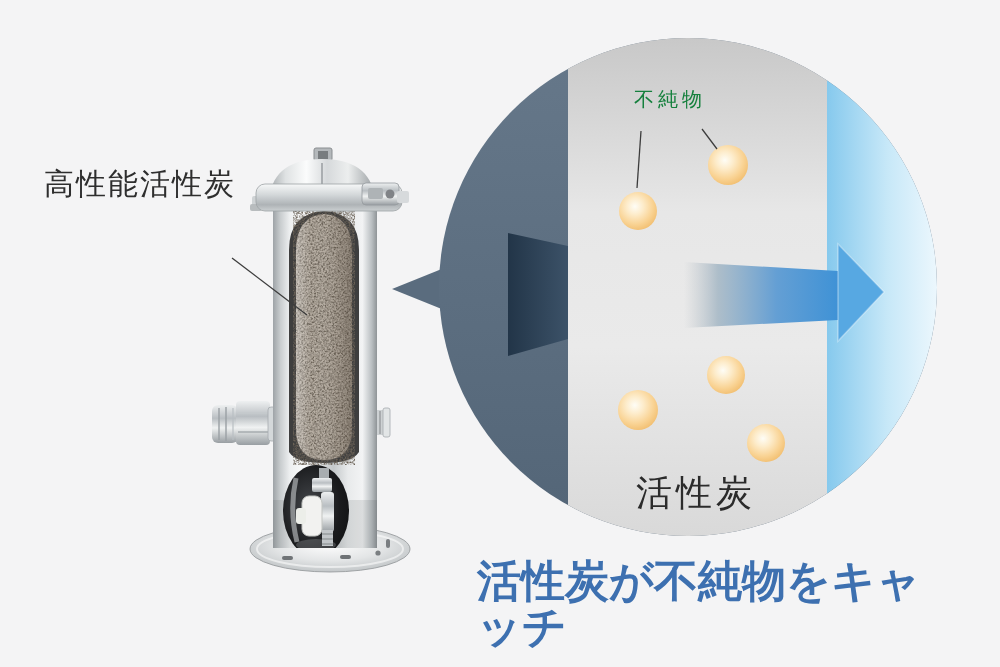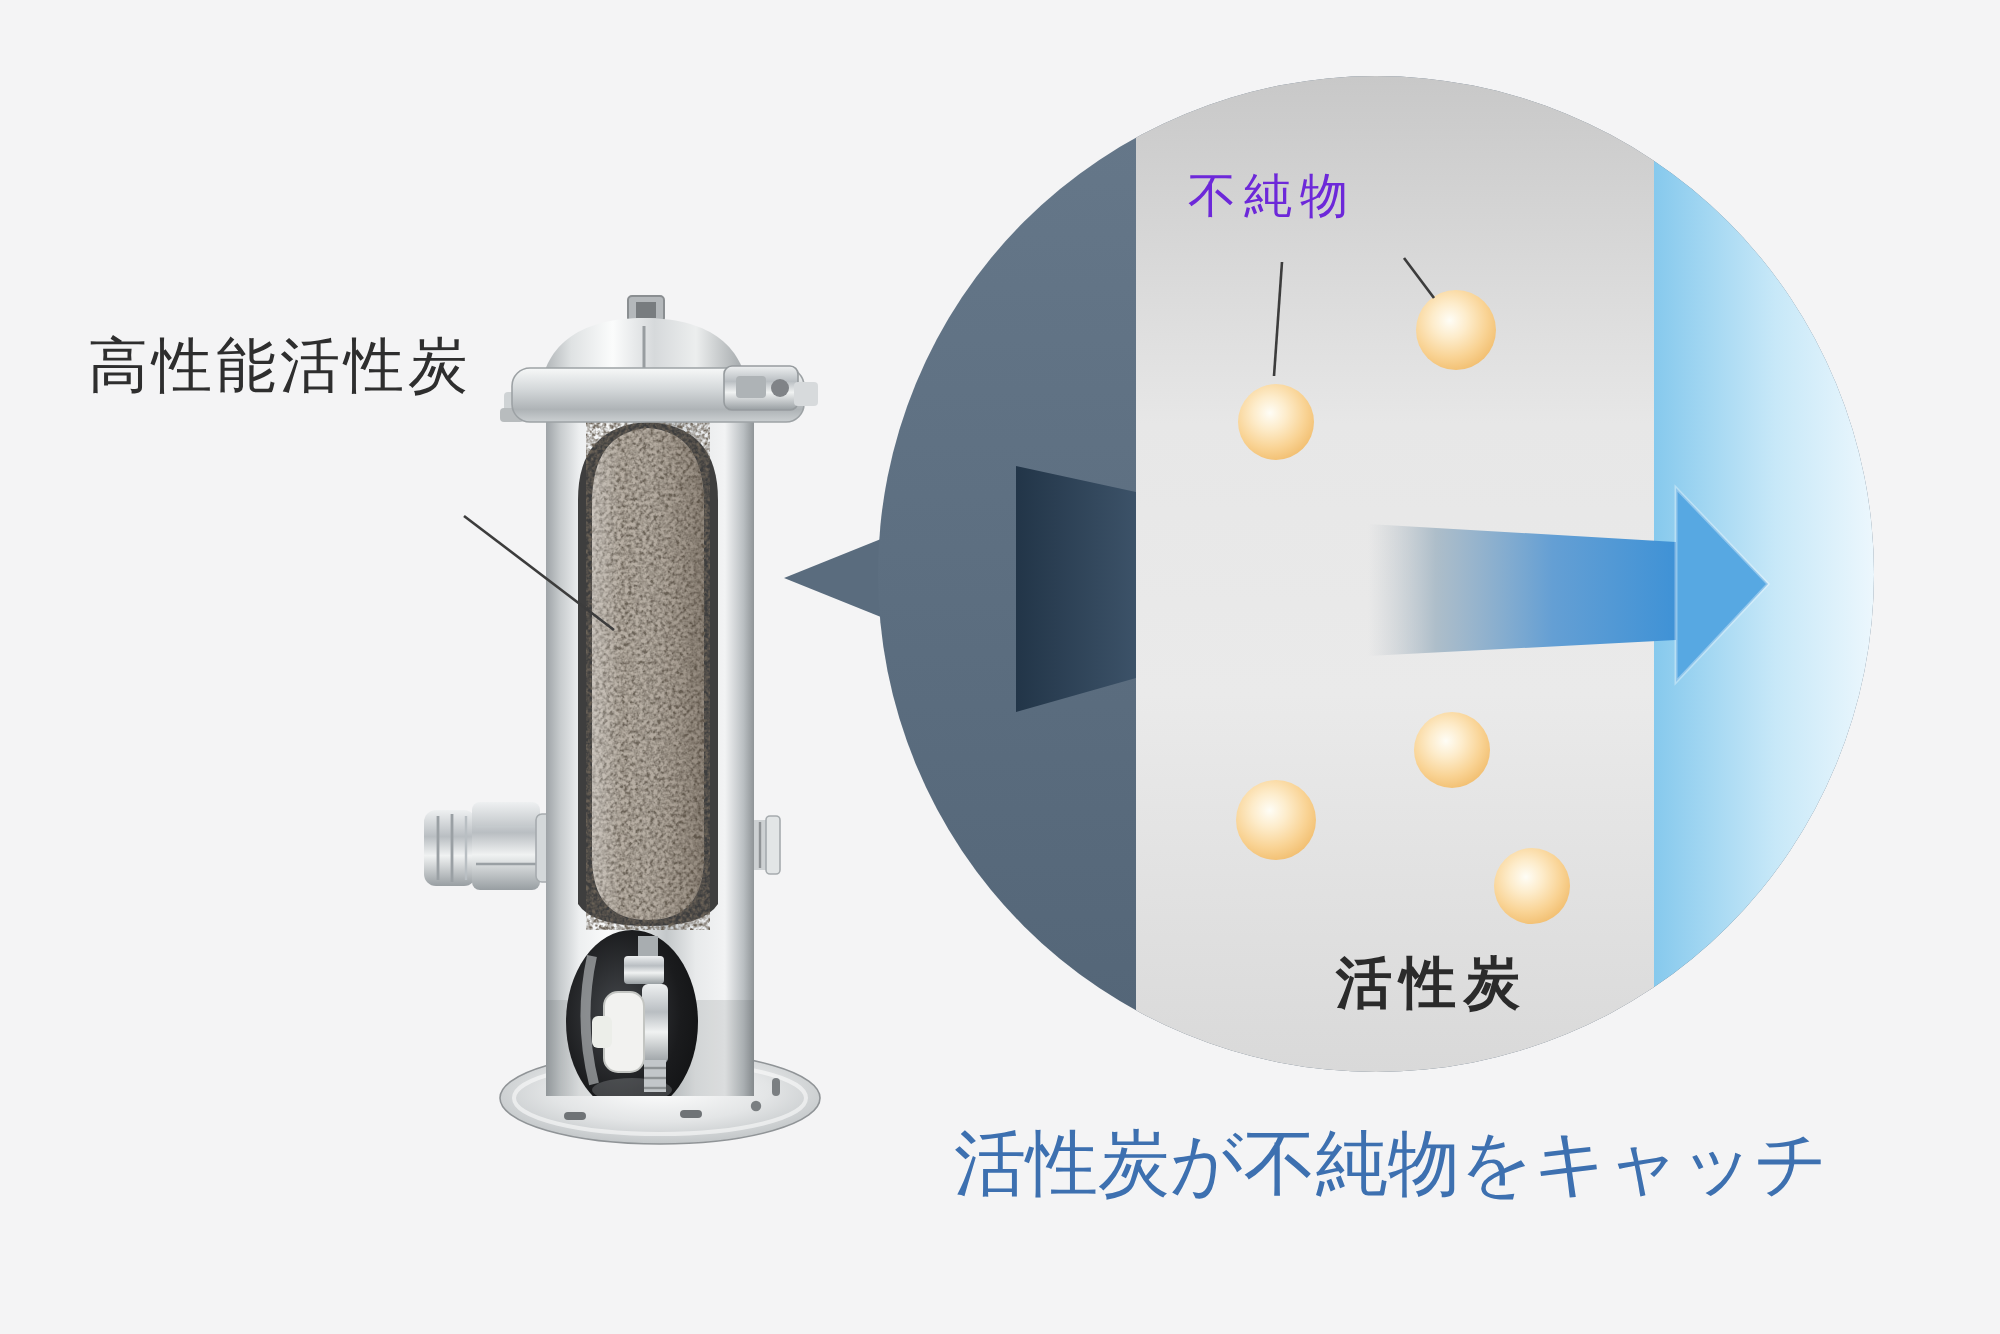--- a/index.html
+++ b/index.html
@@ -9,30 +9,30 @@
     font-family:"Liberation Serif","DejaVu Serif",serif;
   }
   .stage{position:relative;width:1000px;height:667px;background:var(--background,#f4f4f5);}
   .stage svg{position:absolute;left:0;top:0;}
   .txt{position:absolute;color:var(--label-text,#2e2e2e);}
   .filter-label{
     left:30px;top:160px;width:220px;
     font-size:30px;line-height:48px;text-align:center;letter-spacing:2px;
   }
   .impurity-label{
-    left:594px;top:82px;width:112px;text-align:left;
-    font-size:24px;line-height:34px;letter-spacing:4px;color:#6d28d9;
+    left:594px;top:82px;width:112px;text-align:right;
+    font-size:20px;line-height:34px;letter-spacing:4px;color:#15803d;
   }
   .carbon-label{
-    left:636px;top:476px;width:128px;text-align:right;
-    font-size:28px;line-height:34px;letter-spacing:4px;color:#2b2b2b;font-weight:bold;
+    left:636px;top:476px;width:128px;text-align:left;
+    font-size:36px;line-height:34px;letter-spacing:4px;color:#2b2b2b;
   }
   .caption{
     left:477px;top:559px;width:460px;
-    font-size:36px;line-height:46px;font-weight:400;
+    font-size:44px;line-height:46px;font-weight:700;
     color:var(--caption-text,#3d70b0);letter-spacing:0;
   }
 </style>
 </head>
 <body>
 
 <div class="stage">
 
 <svg width="1000" height="667" viewBox="0 0 1000 667">
   <defs>

